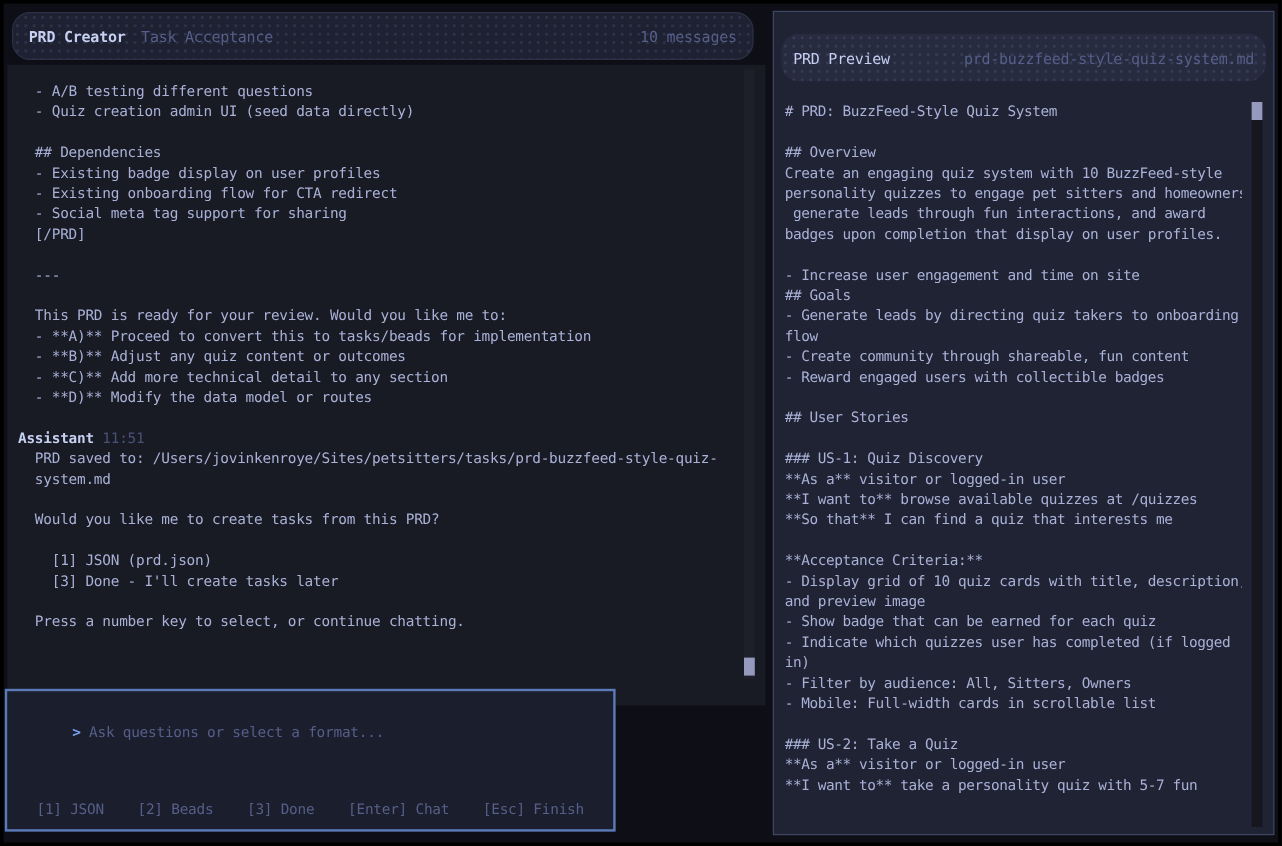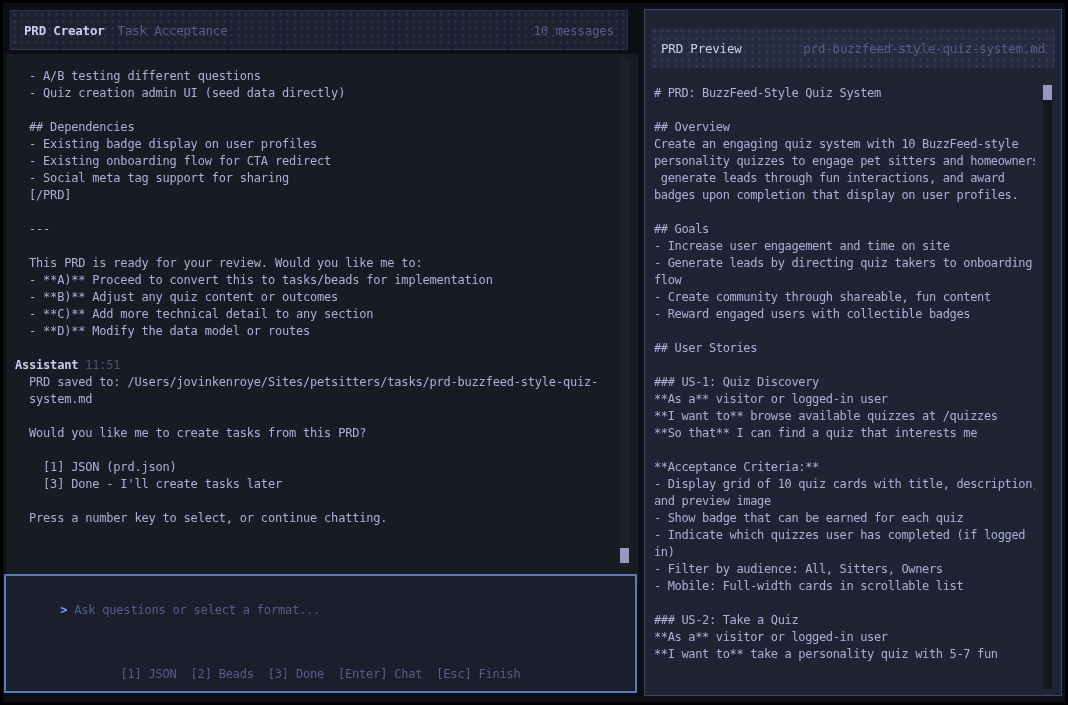--- a/index.html
+++ b/index.html
@@ -8,20 +8,21 @@
     position:relative;
     background:#000;
     font-family:"DejaVu Sans Mono","Liberation Mono",monospace;
     overflow:hidden;
   }
   .app-bg { position:absolute; inset:3px; background:#0e0f16; }
 
   .stipple {
     background-image: radial-gradient(rgba(165,175,220,0.13) 1px, transparent 1.35px);
     background-size: 7px 7px;
+    border-radius: 15px;
   }
 
   
   .chat-header {
     position:absolute; left:10px; top:10px; width:618px; height:40px;
     background-color:#1e2132;
     border:1px solid #2c3148;
     display:flex; align-items:center; padding:0 13px;
     font-size:12.5px; letter-spacing:-0.2px;
   }
@@ -41,33 +42,33 @@
   .spk { font-weight:bold; color:var(--bright-text,#c6d0f2); }
   .time { margin-left:7px; color:var(--timestamp,#4a5278); }
   .spk:empty, .time:empty { display:none; margin:0; }
 
   .vscroll { position:absolute; background:#1f1f29; }
   .thumb { position:absolute; left:0; width:100%; height:15px; background:var(--scroll-thumb,#9499bd); }
   .chat-sb { left:614px; top:4px; width:9px; height:508px; }
   .chat-thumb { bottom:3px; }
 
   .input-box {
-    position:absolute; left:4px; top:574px; width:633px; height:119px;
+    position:absolute; left:4px; top:574px; width:509px; height:119px;
     background:#1b1e2c;
     border:2px solid var(--accent-border,#5b7ab8);
   }
   .input-line {
     position:absolute; left:12px; top:9px; height:17px; line-height:17px;
     font-size:12px; letter-spacing:-0.2px; white-space:pre;
   }
   .prompt { color:var(--prompt-accent,#7aa2f7); font-weight:bold; }
   .placeholder { color:var(--dim-text,#565f89); margin-left:7px; }
   .hints {
     position:absolute; left:0; right:0; bottom:8px; height:17px; line-height:17px;
-    display:flex; justify-content:center; gap:14px;
+    display:flex; justify-content:center; gap:28px;
     font-size:12px; letter-spacing:-0.2px; color:var(--dim-text,#565f89); white-space:pre;text-align:center;
   }
 
   
   .preview-panel {
     position:absolute; left:644px; top:9px; width:418px; height:687px;
     background:#1f2334;
     border:1px solid rgba(100,112,160,0.45);
   }
   .preview-header {
@@ -154,22 +155,22 @@
   <div class="preview-lines">
 
   <div class="pline"># PRD: BuzzFeed-Style Quiz System</div>
       <div class="pline"></div>
       <div class="pline">## Overview</div>
       <div class="pline">Create an engaging quiz system with 10 BuzzFeed-style</div>
       <div class="pline">personality quizzes to engage pet sitters and homeowners</div>
       <div class="pline"> generate leads through fun interactions, and award</div>
       <div class="pline">badges upon completion that display on user profiles.</div>
       <div class="pline"></div>
+      <div class="pline">- Increase user engagement and time on site</div>
       <div class="pline">## Goals</div>
-      <div class="pline">- Increase user engagement and time on site</div>
       <div class="pline">- Generate leads by directing quiz takers to onboarding</div>
       <div class="pline">flow</div>
       <div class="pline">- Create community through shareable, fun content</div>
       <div class="pline">- Reward engaged users with collectible badges</div>
       <div class="pline"></div>
       <div class="pline">## User Stories</div>
       <div class="pline"></div>
       <div class="pline">### US-1: Quiz Discovery</div>
       <div class="pline">**As a** visitor or logged-in user</div>
       <div class="pline">**I want to** browse available quizzes at /quizzes</div>

